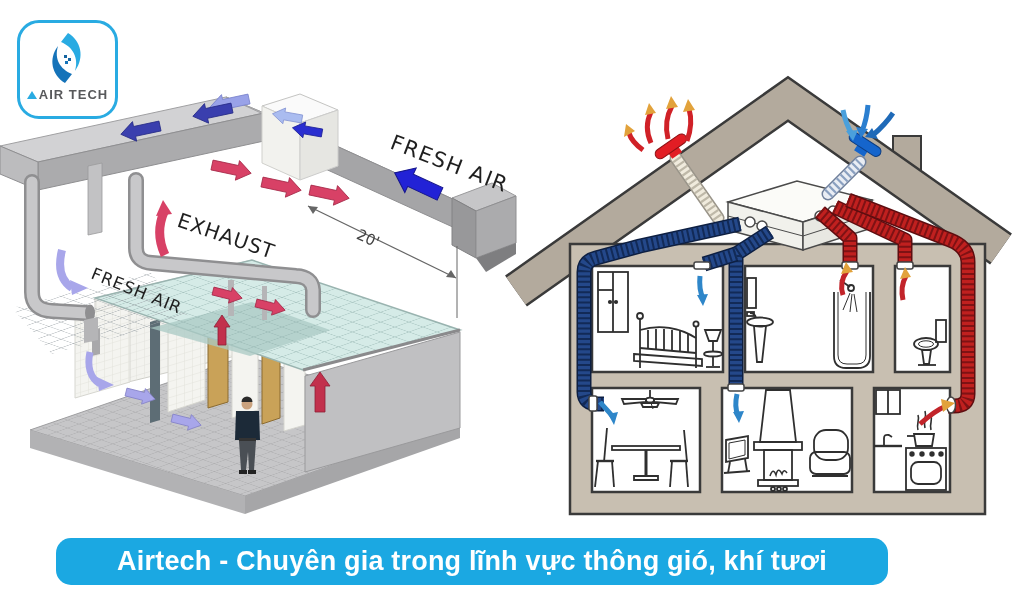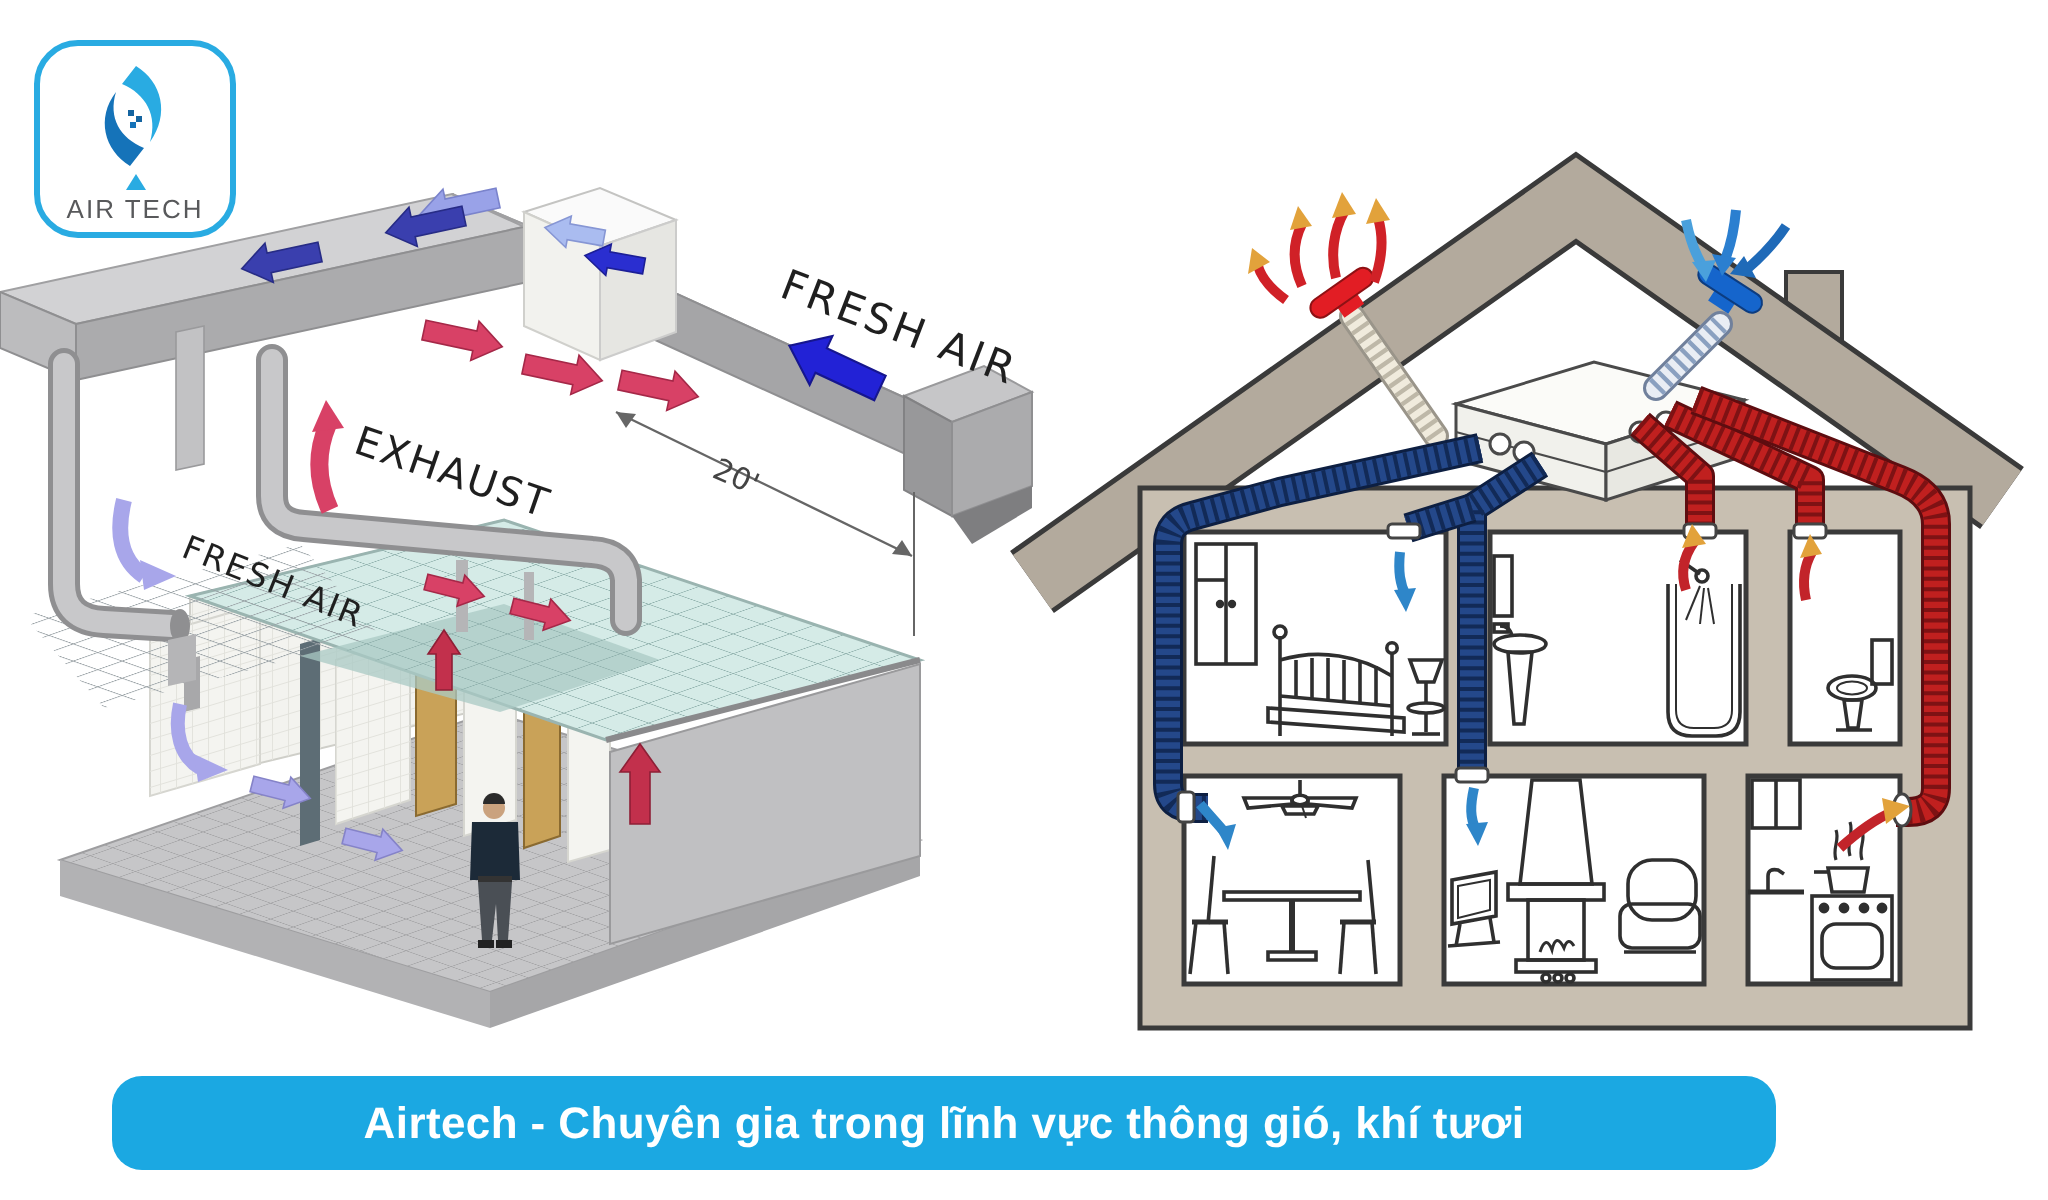--- a/index.html
+++ b/index.html
@@ -4,28 +4,28 @@
 <style>
   html,body{margin:0;padding:0;background:#ffffff;}
   .stage{position:relative;width:1024px;height:600px;background:#ffffff;overflow:hidden;
          font-family:"Liberation Sans",sans-serif;}
   .diagram-svg{position:absolute;left:0;top:0;width:1024px;height:600px;}
   
   .logo{position:absolute;left:17px;top:20px;width:101px;height:99px;background:#ffffff;
         border:3px solid #29abe2;border-radius:22px;box-sizing:border-box;
         display:flex;flex-direction:column;align-items:center;justify-content:flex-start;}
   .logo-flame{width:54px;height:54px;margin-top:8px;}
-  .logo-text{font-size:13px;font-weight:normal;letter-spacing:1px;color:#58595b;
-             display:flex;align-items:center;gap:2px;margin-top:2px;flex-direction:column;}
+  .logo-text{font-size:13px;font-weight:bold;letter-spacing:1px;color:#58595b;
+             display:flex;align-items:center;gap:2px;margin-top:2px;}
   .logo-text .a-accent{width:0;height:0;border-left:5px solid transparent;
              border-right:5px solid transparent;border-bottom:8px solid #29abe2;display:inline-block;}
   
   .banner{position:absolute;left:56px;top:538px;width:832px;height:47px;background:#1ba8e2;
           border-radius:15px;display:flex;align-items:center;justify-content:center;}
-  .banner span{color:#ffffff;font-size:22px;font-weight:bold;letter-spacing:.2px;}
+  .banner span{color:#ffffff;font-size:27px;font-weight:bold;letter-spacing:.2px;}
   svg text{font-family:"DejaVu Sans",sans-serif;}
 </style>
 </head>
 <body>
 
 <div class="stage">
 
 <svg class="diagram-svg" viewBox="0 0 1024 600">
   <defs>
     <path id="arrL" d="M0,-5 L26,-5 L26,-10 L40,0 L26,10 L26,5 L0,5 Z"></path>

